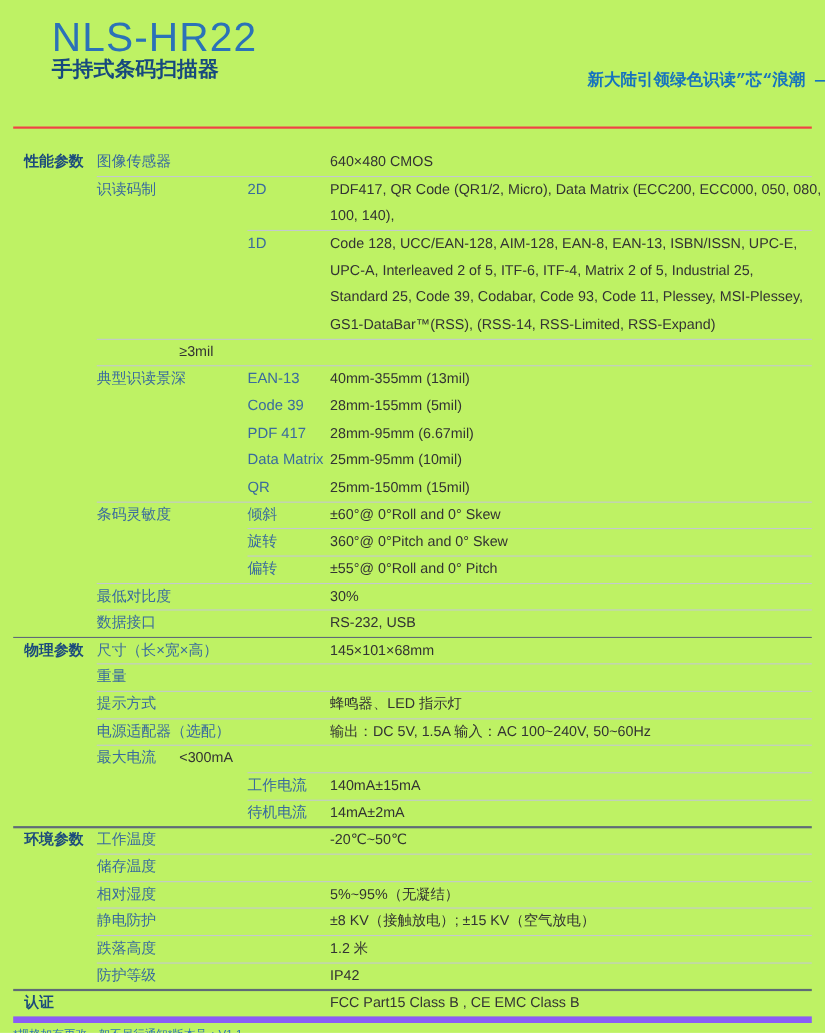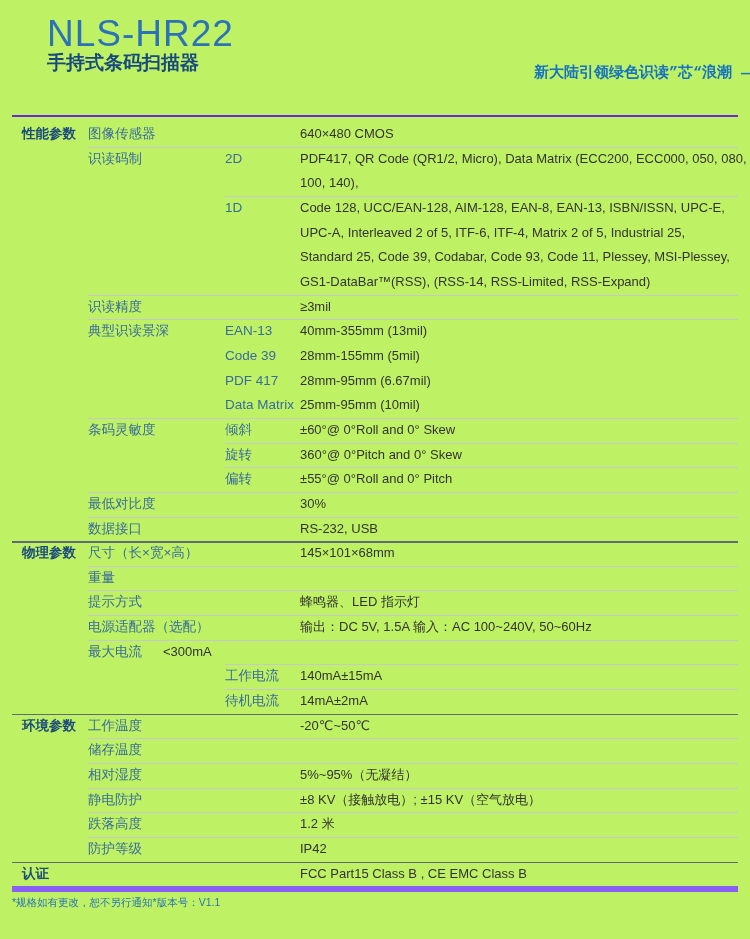--- a/index.html
+++ b/index.html
@@ -24,22 +24,22 @@
   }
   .tagline{
     position:absolute;right:0px;top:63px;
     font-size:15px;font-weight:700;color:#1673bf;
     white-space:nowrap;
     font-family:Liberation Mono, monospace;
   }
   
   .spec-table{
     margin:0 12px;
-    border-top:2px solid #6d28d9;
-    padding-top:5px;
+    border-top:2px solid #ef4444;
+    padding-top:18px;
   }
   .row{display:flex;position:relative;align-items:flex-start;}
   .row.sep-attr::before,.row.sep-sub::before,.row.sep-full::before{
     content:"";position:absolute;top:0;height:1px;background:#c3c9cf;
   }
   .row.sep-attr::before{left:76px;right:0;}
   .row.sep-sub::before{left:213px;right:0;}
   .row.sep-full::before{left:0;right:0;height:1.5px;background:#5f6b77;}
   .c-cat{width:66px;padding-left:10px;flex:none;
     color:#1b4a7c;font-weight:700;font-size:13.5px;line-height:24.65px;white-space:nowrap;}
@@ -94,21 +94,20 @@
         <div class="c-sub">1D</div>
         <div class="c-val">
           <div class="vline">Code 128, UCC/EAN-128, AIM-128, EAN-8, EAN-13, ISBN/ISSN, UPC-E,</div>
           <div class="vline">UPC-A, Interleaved 2 of 5, ITF-6, ITF-4, Matrix 2 of 5, Industrial 25,</div>
           <div class="vline">Standard 25, Code 39, Codabar, Code 93, Code 11, Plessey, MSI-Plessey,</div>
           <div class="vline">GS1-DataBar™(RSS), (RSS-14, RSS-Limited, RSS-Expand)</div>
         </div>
       </div>
       <div class="row sep-attr">
         <div class="c-cat"></div>
-        <div class="c-attr">识读精度</div>
         <div class="c-sub"></div>
         <div class="c-val">
           <div class="vline">≥3mil</div>
         </div>
       </div>
       <div class="row sep-attr">
         <div class="c-cat"></div>
         <div class="c-attr">典型识读景深</div>
         <div class="c-sub">EAN-13</div>
         <div class="c-val">
@@ -130,20 +129,28 @@
         <div class="c-val">
           <div class="vline">28mm-95mm (6.67mil)</div>
         </div>
       </div>
       <div class="row">
         <div class="c-cat"></div>
         <div class="c-attr"></div>
         <div class="c-sub">Data Matrix</div>
         <div class="c-val">
           <div class="vline">25mm-95mm (10mil)</div>
+        </div>
+      </div>
+      <div class="row">
+        <div class="c-cat"></div>
+        <div class="c-attr"></div>
+        <div class="c-sub">QR</div>
+        <div class="c-val">
+          <div class="vline">25mm-150mm (15mil)</div>
         </div>
       </div>
       <div class="row sep-attr">
         <div class="c-cat"></div>
         <div class="c-attr">条码灵敏度</div>
         <div class="c-sub">倾斜</div>
         <div class="c-val">
           <div class="vline">±60°@ 0°Roll and 0° Skew</div>
         </div>
       </div>

